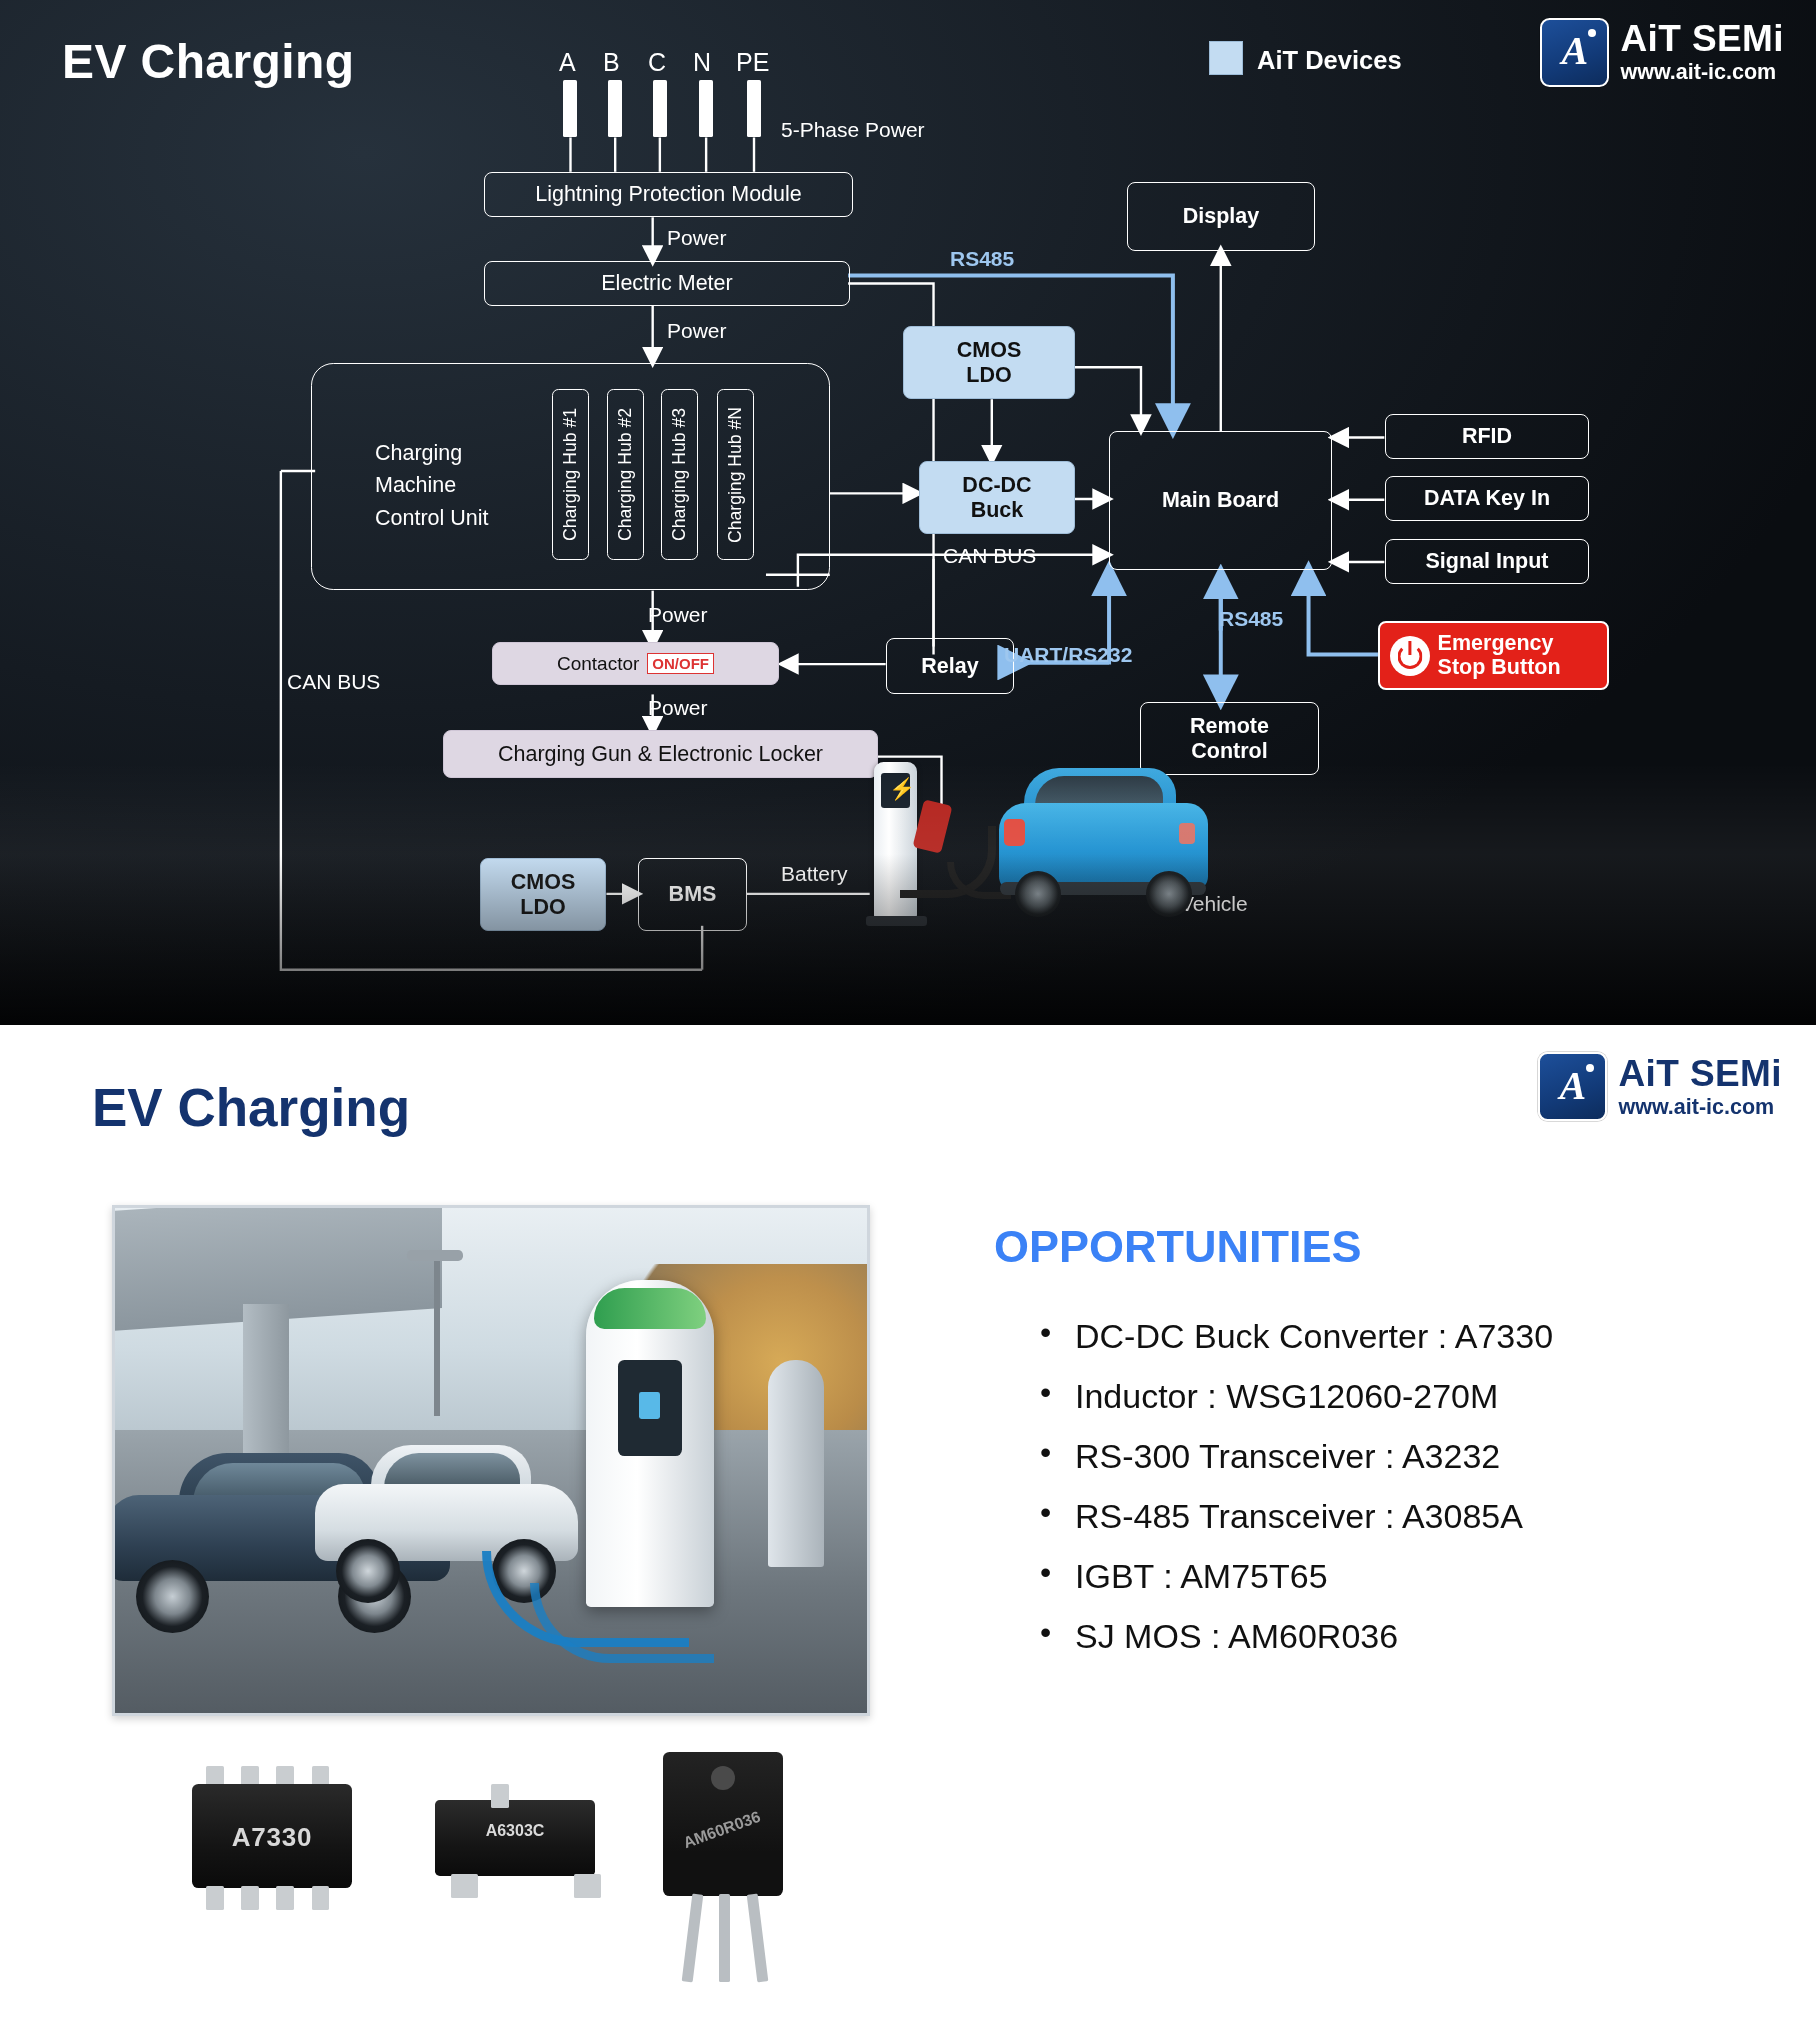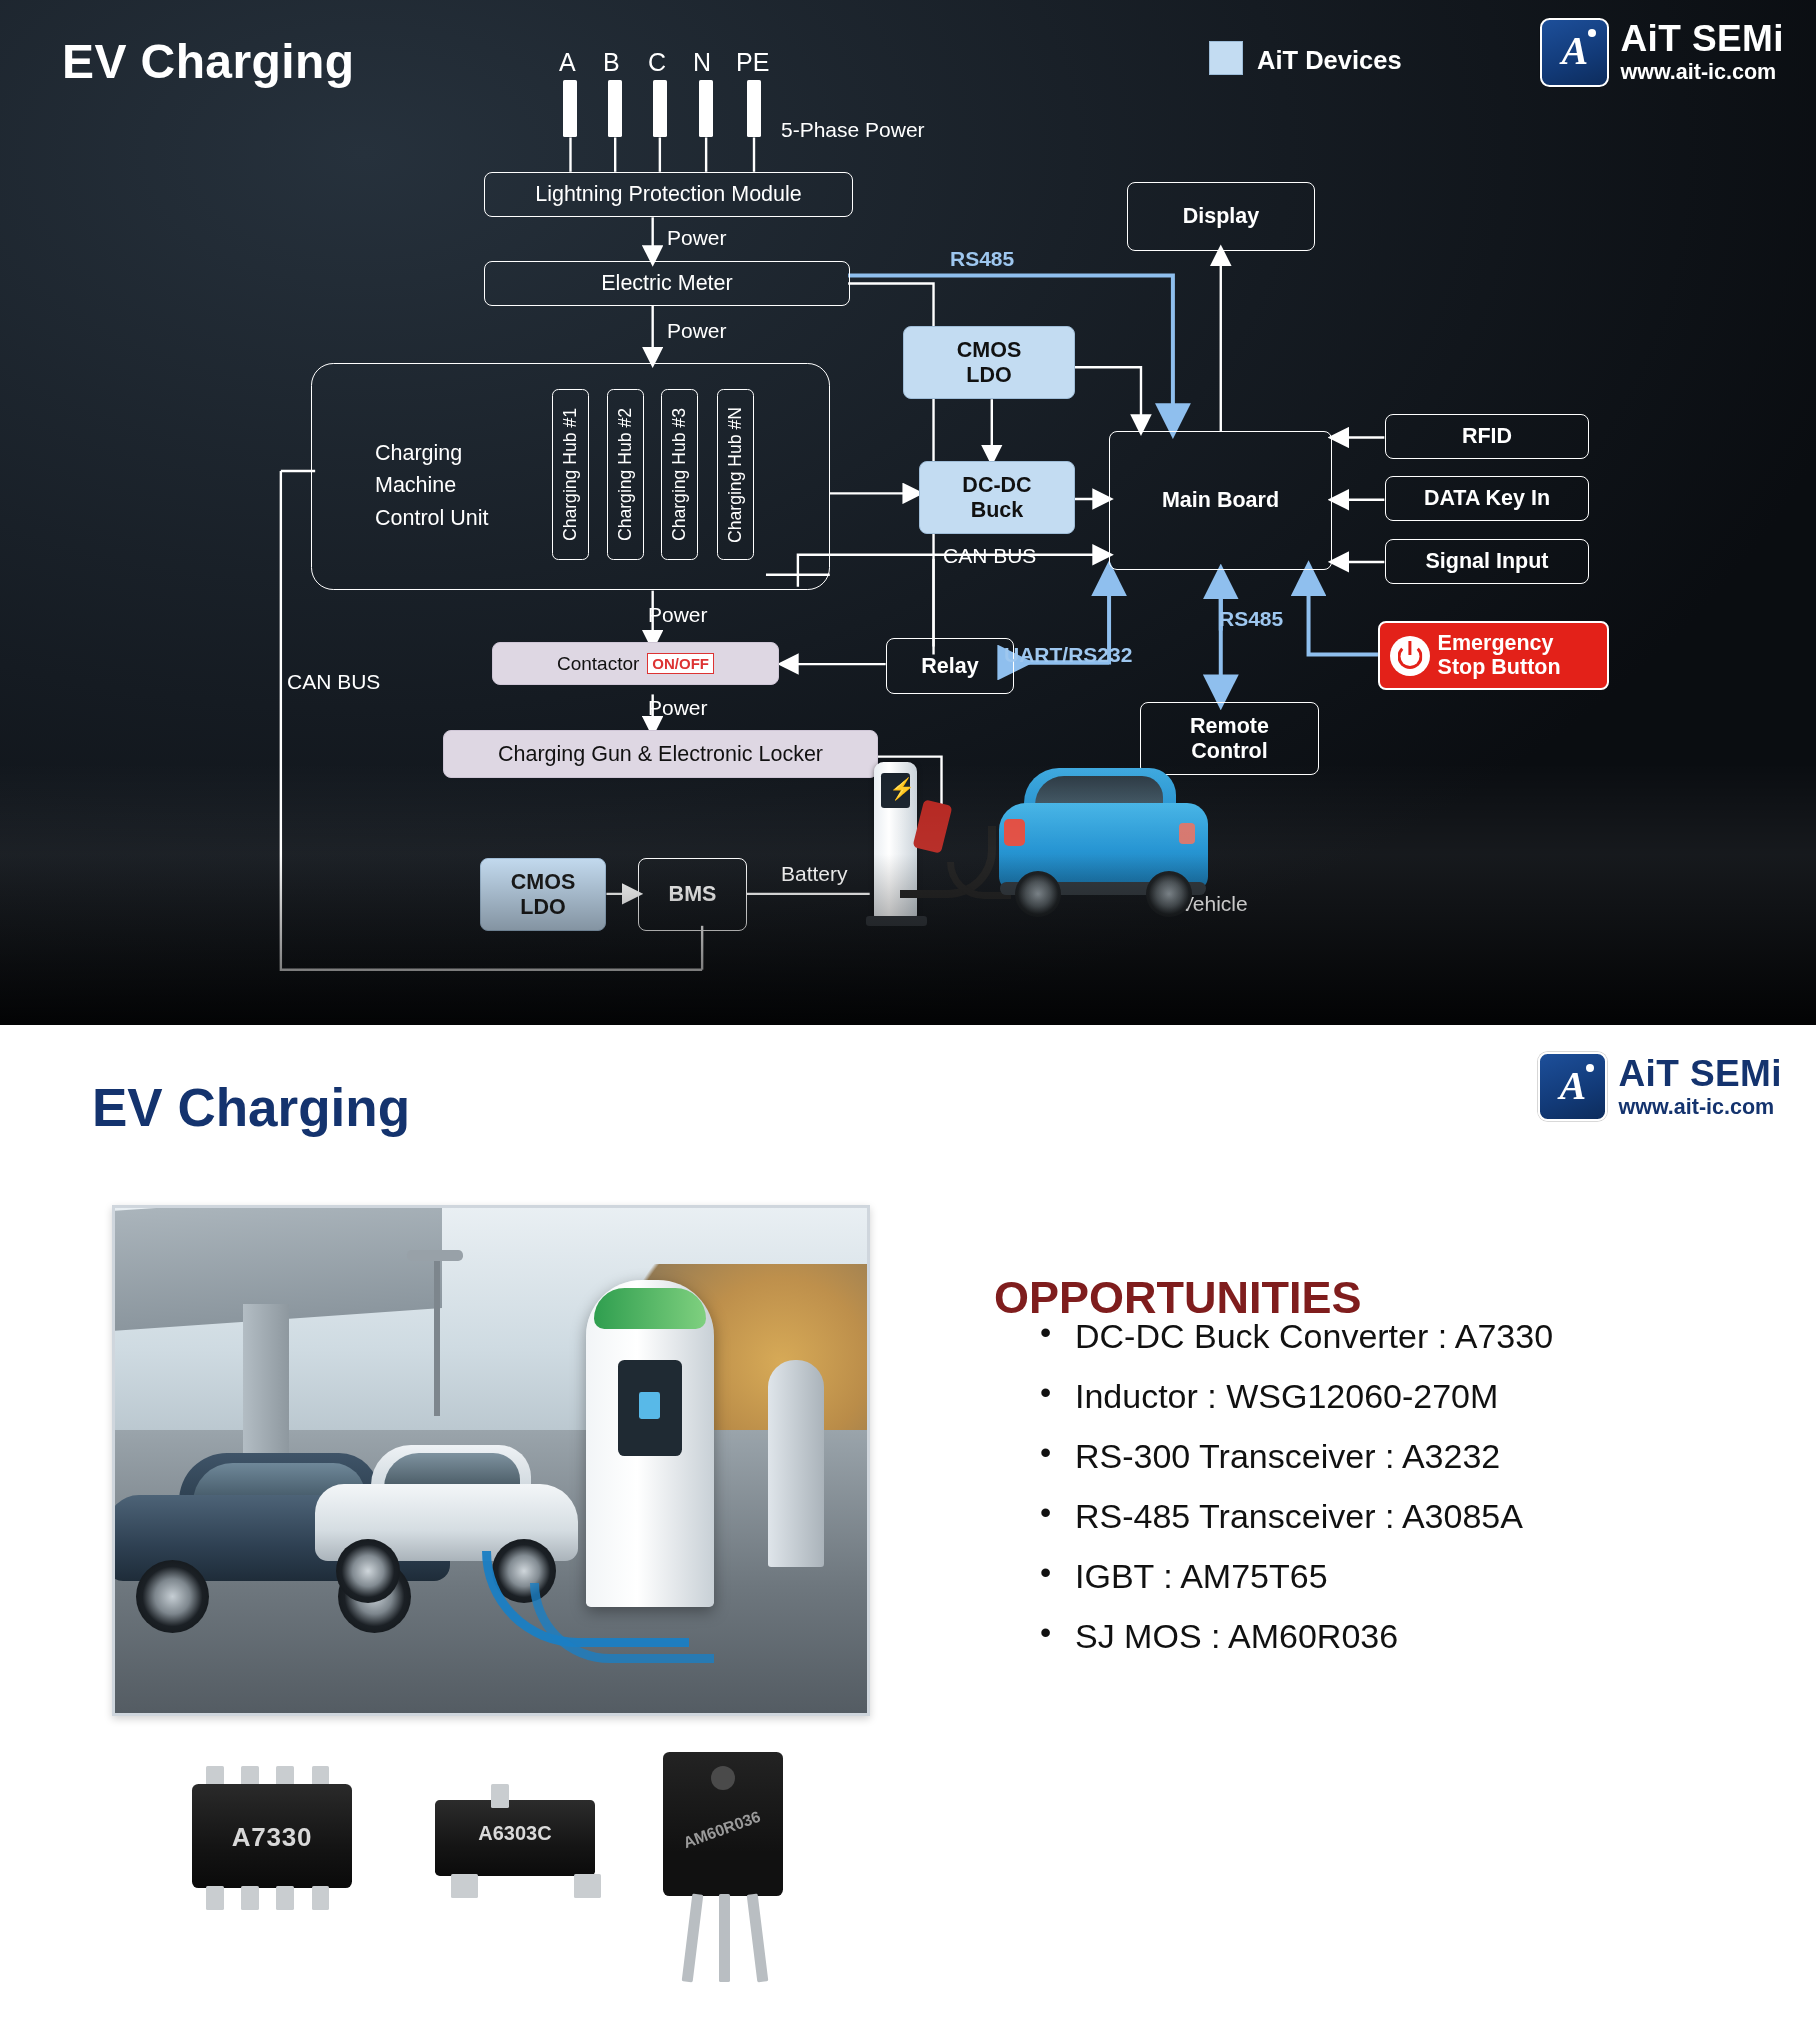--- a/index.html
+++ b/index.html
@@ -319,22 +319,22 @@
     border-radius: 0 0 0 128px; opacity:.95;
   }
   .ph-cable2 {
     position:absolute; left: 415px; top: 375px; width: 184px; height: 80px;
     border: 9.6px solid #1b7fc4; border-top: none; border-right: none;
     border-radius: 0 0 0 112px; opacity:.8;
   }
 
   
   .opp-title {
-    position:absolute; left: 994px; top: 1272px;
-    font-size: 45px; font-weight: bold; color: #7f1d1d;
+    position:absolute; left: 994px; top: 1221px;
+    font-size: 45px; font-weight: bold; color: #3b82f6;
   }
   .opp-list {
     position:absolute; left: 1002px; top: 1309px; width: 798px;
     margin:8px; padding:0; list-style:none;
   }
   .opp-list li {
     font-size: 34px; color: #111; margin-bottom: 21px;
     position: relative; padding-left: 65px; white-space: nowrap;
   }
   .opp-list li::before {
@@ -354,21 +354,21 @@
   }
   .pinrow { position:absolute; display:flex; gap: 17.6px; }
   .pinrow i { display:block; width: 17.6px; height: 24px; background:#c9cdd0; border-radius: 1.6px; }
   .chip-sot {
     position:absolute; left: 275px; top: 56px; width: 160px; height: 76px;
     background: linear-gradient(180deg,#2c2c2c 0%, #151515 60%, #0b0b0b 100%);
     border-radius: 4.8px;
   }
   .chip-sot .label {
     position:absolute; left:0; right:0; top: 22.3px; text-align:center;
-    color:#dadada; font-size: 20px; font-weight: bold;
+    color:#dadada; font-size: 16px; font-weight: bold;
   }
   .chip-to247 {
     position:absolute; left: 503px; top: 8px; width: 120px; height: 144px;
     background: linear-gradient(180deg,#232323 0%, #111111 70%);
     border-radius: 6.4px;
   }
   .chip-to247 .hole {
     position:absolute; left: 48px; top: 14.4px; width: 24px; height: 24px;
     border-radius: 50%; background: #4a4a4a;
   }

